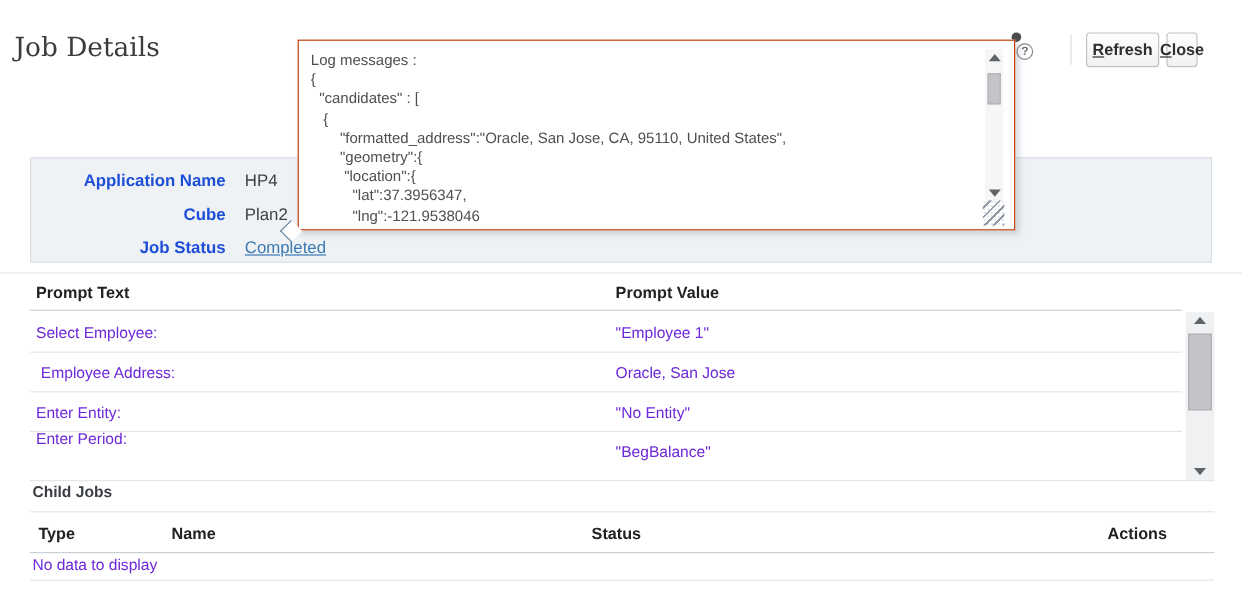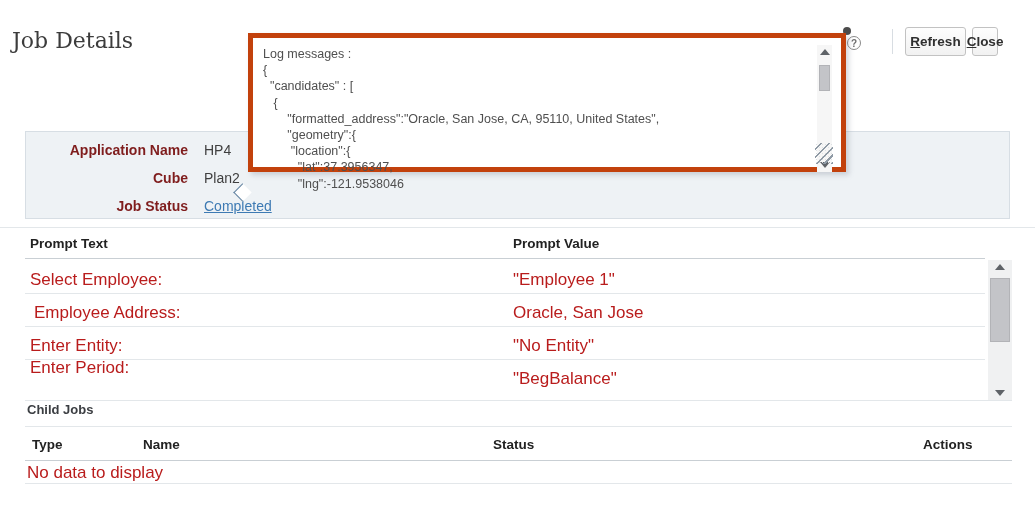--- a/index.html
+++ b/index.html
@@ -26,44 +26,44 @@
          border-radius:3px; font-size:13.5px; font-weight:600; color:#2f2f2f;
          cursor:pointer; }
   #refresh-btn { left:905px; width:61px; }
   #close-btn   { left:972px; width:26px; }
   .ak { text-decoration:underline; }
 
   
   #job-info { left:25px; top:131px; width:985px; height:88px;
               background:#eef2f5; border:1px solid #d7dee4; padding-top:4px; }
   .info-row { display:flex; height:28px; align-items:center; font-size:14px; }
-  .info-label { width:162px; text-align:right; font-weight:bold; color:#7f1d1d; }
+  .info-label { width:162px; text-align:right; font-weight:bold; color:#1d4ed8; }
   .info-value { margin-left:16px; color:#3f3f3f; }
   .info-link  { color:#3d7ab3; text-decoration:underline; cursor:pointer; }
 
   .hline { height:1px; background:#e3e7ea; }
   .hline-dark { height:1px; background:#c9cfd4; }
 
   
   .col-header { font-size:13.5px; font-weight:700; color:#222; }
-  .cell-text  { font-size:17px; color:#b91c1c; }
+  .cell-text  { font-size:13px; color:#6d28d9; }
 
   
   .sb-track { background:#f0f1f2; }
   .sb-thumb { position:absolute; left:2px; right:2px; background:#c3c4c8;
               border:1px solid #b2b3b7; }
   .tri-up, .tri-down { position:absolute; left:50%; transform:translateX(-50%);
               width:0; height:0; border-left:5px solid transparent;
               border-right:5px solid transparent; }
   .tri-up   { border-bottom:6px solid #5f6368; top:4px; }
   .tri-down { border-top:6px solid #5f6368; bottom:4px; }
 
   
-  #log-tooltip { left:248px; top:33px; width:598px; height:139px; background:#fff;
-                 border:5px solid #c2410c; box-shadow:3px 3px 5px rgba(110,120,135,.28);
+  #log-tooltip { left:248px; top:33px; width:598px; height:159px; background:#fff;
+                 border:1px solid #c2410c; box-shadow:3px 3px 5px rgba(110,120,135,.28);
                  z-index:5; padding:8px 34px 8px 10px; }
   .log-line { white-space:pre; font-size:12.5px; line-height:16.2px; color:#4f4f4f; }
   #tooltip-tail { left:236px; top:186px; width:13px; height:13px; background:#fff;
                   transform:rotate(45deg); border-left:1px solid #5e7f9e;
                   border-bottom:1px solid #5e7f9e; z-index:6; }
   #tt-scrollbar { position:absolute; top:7px; right:9px; width:15px; height:127px;
                   background:#f6f6f6; }
   #tt-thumb { top:20px; height:26px; }
   #tt-grip { position:absolute; right:8px; bottom:3px; width:18px; height:21px;
              background:

